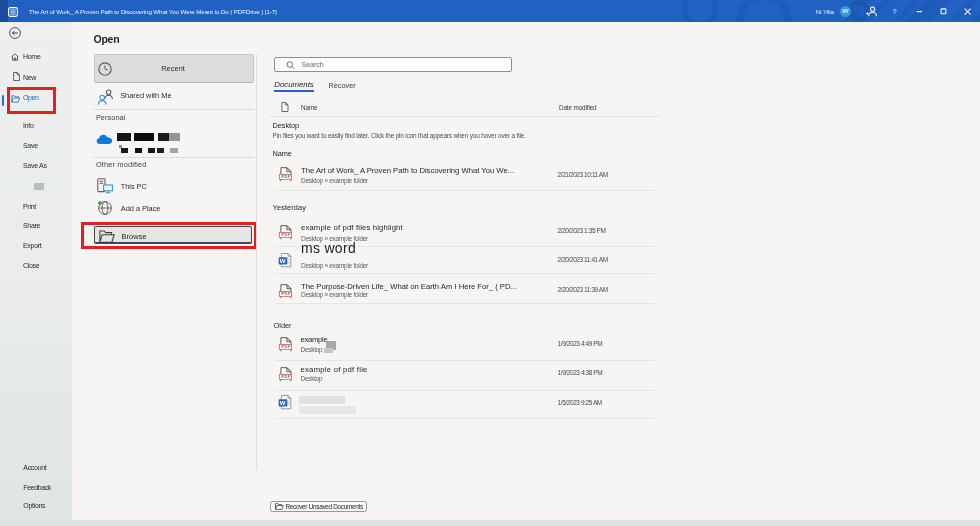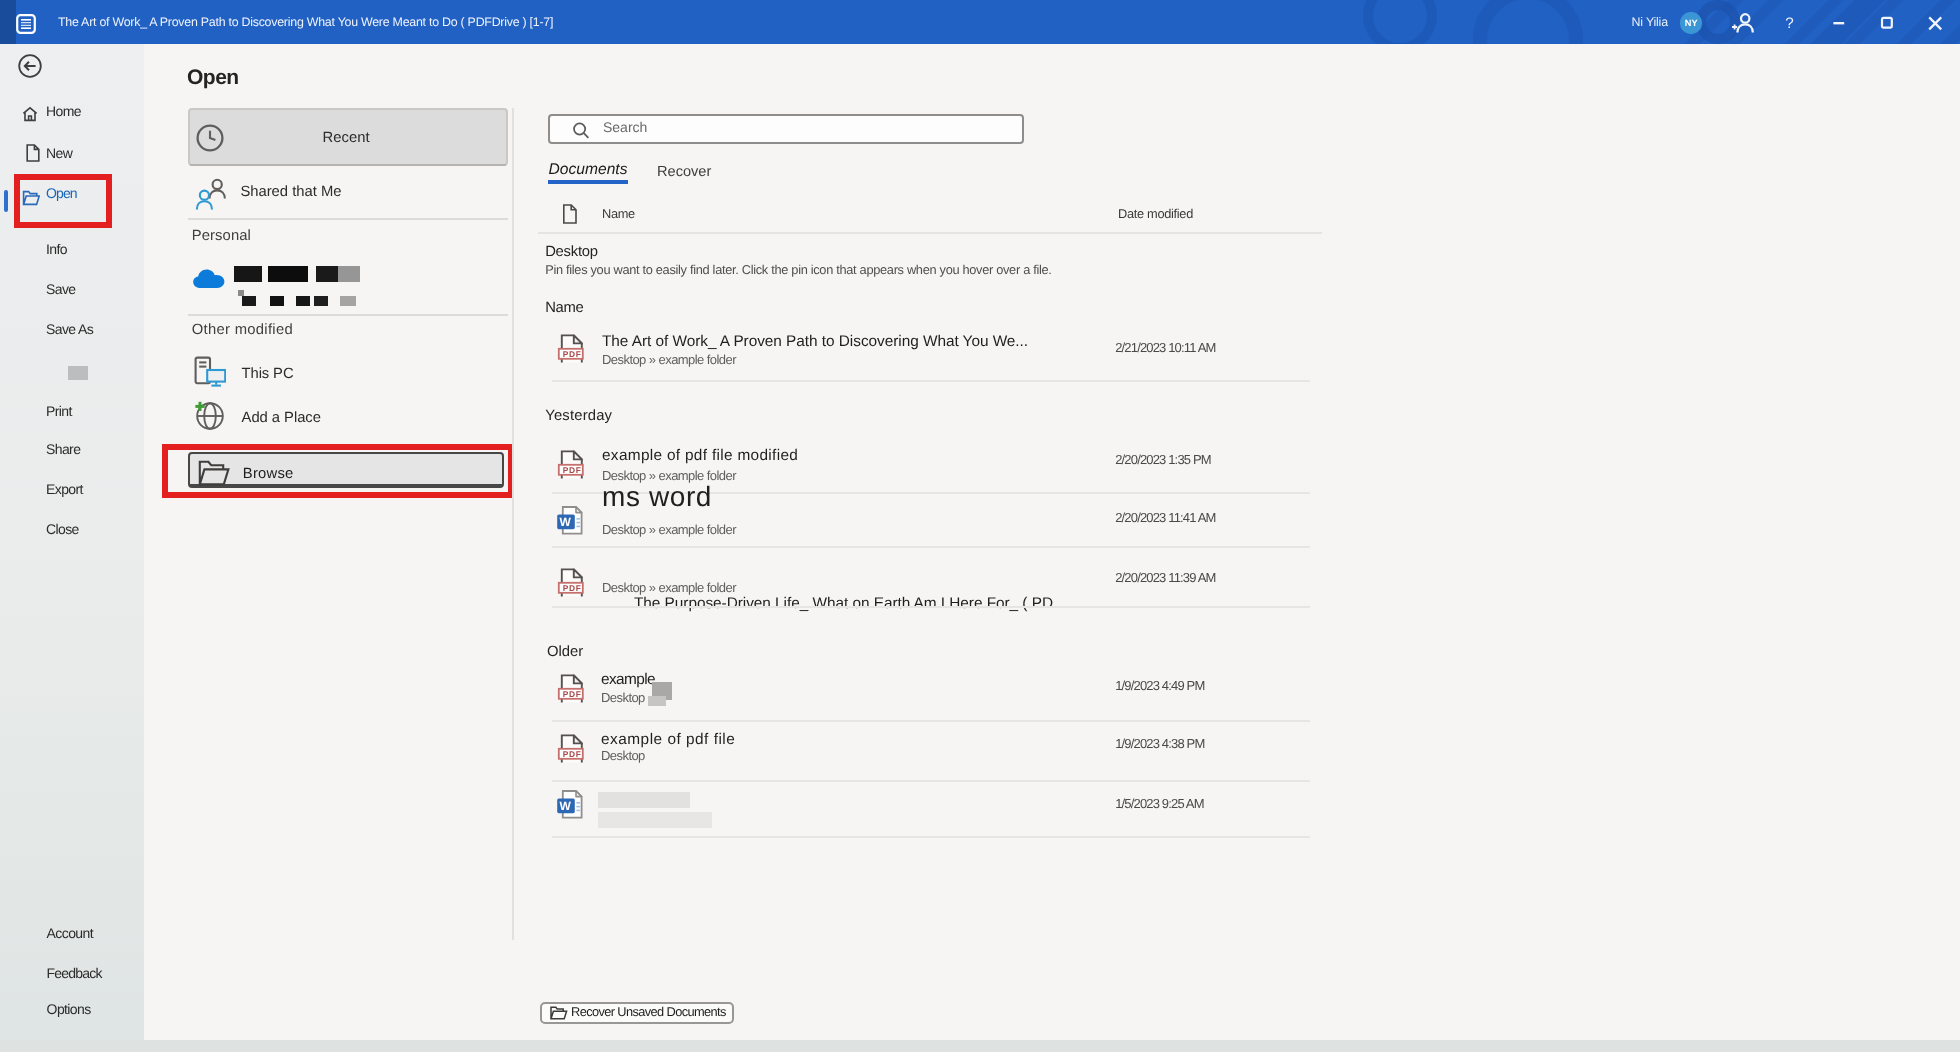--- a/index.html
+++ b/index.html
@@ -123,21 +123,21 @@
   <svg class="abs" style="left:97px;top:86.5px;" width="18" height="19" viewBox="0 0 18 19">
     <g fill="none" stroke="#5f5e5d" stroke-width="1.05">
       <circle cx="11.6" cy="5.2" r="2.3"></circle>
       <path d="M7.8,12.3 C7.8,9.6 9.5,8.2 11.6,8.2 C13.7,8.2 15.4,9.6 15.4,12.3"></path>
     </g>
     <g fill="none" stroke="#2e9ad4" stroke-width="1.05">
       <circle cx="5.2" cy="10.6" r="2.3"></circle>
       <path d="M1.4,17.7 C1.4,15 3.1,13.6 5.2,13.6 C7.3,13.6 9,15 9,17.7"></path>
     </g>
   </svg>
-  <div class="tx" style="left:120.2px;top:90.6px;font-size:7.4px;color:#2b2b2b;">Shared that Me</div>
+  <div class="tx" style="left:120.2px;top:90.6px;font-size:7.4px;color:#2b2b2b;">Shared with Me</div>
   <div class="abs" style="left:93.5px;top:109.3px;width:160.5px;height:1px;background:#dddbd9;"></div>
   <div class="tx" style="left:95.9px;top:113px;font-size:7.4px;letter-spacing:0.05px;color:#3f3e3d;">Personal</div>
 
   <svg class="abs" style="left:96px;top:134px;" width="17" height="10.5" viewBox="0 0 17 10.5">
     <path d="M4.2,10 C2,10 0.6,8.7 0.6,7 C0.6,5.5 1.7,4.4 3.1,4.2 C3.5,2.2 5.2,0.8 7.3,0.8 C9.2,0.8 10.8,1.9 11.4,3.6 C11.7,3.55 12,3.5 12.3,3.5 C14.4,3.5 16.2,4.9 16.2,6.8 C16.2,8.6 14.7,10 12.6,10 Z" fill="#0c7bd9"></path>
   </svg>
   <div class="abs" style="left:116.5px;top:132.5px;width:14px;height:8px;background:#161616;"></div>
   <div class="abs" style="left:134px;top:132.5px;width:20px;height:8px;background:#0d0d0d;"></div>
   <div class="abs" style="left:158px;top:132.5px;width:11px;height:8px;background:#1a1a1a;"></div>
   <div class="abs" style="left:169px;top:132.5px;width:11px;height:8px;background:#969696;"></div>
@@ -223,21 +223,21 @@
   <div class="abs" style="left:275.5px;top:189.8px;width:379px;height:1px;background:#e7e5e3;"></div>
 
   <div class="tx" style="left:272.6px;top:203.3px;font-size:7.4px;letter-spacing:0.1px;color:#252423;">Yesterday</div>
 
   <svg class="abs" style="left:277.5px;top:224.8px;" width="15" height="15" viewBox="0 0 14 15">
     <path d="M2.4,14.2 V0.7 H8.4 L12.4,4.7 V14.2" fill="#fcfbfa" stroke="#55514e" stroke-width="0.95"></path>
     <path d="M8.4,0.7 V4.7 H12.4 Z" fill="#f3f1ef" stroke="#55514e" stroke-width="0.95" stroke-linejoin="round"></path>
     <rect x="0.9" y="7.4" width="12" height="5" fill="#ffffff" stroke="#c5706d" stroke-width="0.9"></rect>
     <text x="2.9" y="11.4" font-size="4.2" font-weight="bold" fill="#a94b48" letter-spacing="0.35">PDF</text>
   </svg>
-  <div class="tx" style="left:301px;top:223.2px;font-size:7.7px;letter-spacing:0.16px;color:#201f1e;">example of pdf file modified</div>
+  <div class="tx" style="left:301px;top:223.2px;font-size:7.7px;letter-spacing:0.16px;color:#201f1e;">example of pdf files highlight</div>
   <div class="tx" style="left:301px;top:234.9px;font-size:6.5px;letter-spacing:-0.28px;color:#605e5c;">Desktop » example folder</div>
   <div class="tx" style="left:557.6px;top:227.4px;font-size:6.5px;letter-spacing:-0.42px;color:#4a4948;">2/20/2023 1:35 PM</div>
   <div class="abs" style="left:275.5px;top:245.9px;width:379px;height:1px;background:#e7e5e3;"></div>
 
   <svg class="abs" style="left:277.5px;top:253.3px;" width="14" height="15" viewBox="0 0 14 15">
     <path d="M3.4,13.8 V0.5 H10 L12.8,3.3 V13.8 Z" fill="#ffffff" stroke="#8f8e8d" stroke-width="0.9"></path>
     <path d="M10,0.5 V3.3 H12.8 Z" fill="#f1f0ef" stroke="#8f8e8d" stroke-width="0.8" stroke-linejoin="round"></path>
     <g stroke="#9dc3e8" stroke-width="0.8">
         <line x1="10.2" y1="6.4" x2="12" y2="6.4"></line>
         <line x1="10.2" y1="8.3" x2="12" y2="8.3"></line>
@@ -250,21 +250,21 @@
   <div class="tx" style="left:301px;top:261.6px;font-size:6.5px;letter-spacing:-0.28px;color:#605e5c;">Desktop » example folder</div>
   <div class="tx" style="left:557.6px;top:255.9px;font-size:6.5px;letter-spacing:-0.42px;color:#4a4948;">2/20/2023 11:41 AM</div>
   <div class="abs" style="left:275.5px;top:273.4px;width:379px;height:1px;background:#e7e5e3;"></div>
 
   <svg class="abs" style="left:277.5px;top:284.4px;" width="15" height="15" viewBox="0 0 14 15">
     <path d="M2.4,14.2 V0.7 H8.4 L12.4,4.7 V14.2" fill="#fcfbfa" stroke="#55514e" stroke-width="0.95"></path>
     <path d="M8.4,0.7 V4.7 H12.4 Z" fill="#f3f1ef" stroke="#55514e" stroke-width="0.95" stroke-linejoin="round"></path>
     <rect x="0.9" y="7.4" width="12" height="5" fill="#ffffff" stroke="#c5706d" stroke-width="0.9"></rect>
     <text x="2.9" y="11.4" font-size="4.2" font-weight="bold" fill="#a94b48" letter-spacing="0.35">PDF</text>
   </svg>
-  <div class="tx" style="left:301px;top:297px;font-size:7.7px;letter-spacing:-0.02px;color:#201f1e;margin-left:16px;">The Purpose-Driven Life_ What on Earth Am I Here For_ ( PD...</div>
+  <div class="tx" style="left:301px;top:282px;font-size:7.7px;letter-spacing:-0.02px;color:#201f1e;">The Purpose-Driven Life_ What on Earth Am I Here For_ ( PD...</div>
   <div class="tx" style="left:301px;top:291.1px;font-size:6.5px;letter-spacing:-0.28px;color:#605e5c;">Desktop » example folder</div>
   <div class="tx" style="left:557.6px;top:285.9px;font-size:6.5px;letter-spacing:-0.42px;color:#4a4948;">2/20/2023 11:39 AM</div>
   <div class="abs" style="left:275.5px;top:303.4px;width:379px;height:1px;background:#e7e5e3;"></div>
 
   <div class="tx" style="left:273.5px;top:320.8px;font-size:7.4px;color:#252423;">Older</div>
 
   <svg class="abs" style="left:277.5px;top:336.9px;" width="15" height="15" viewBox="0 0 14 15">
     <path d="M2.4,14.2 V0.7 H8.4 L12.4,4.7 V14.2" fill="#fcfbfa" stroke="#55514e" stroke-width="0.95"></path>
     <path d="M8.4,0.7 V4.7 H12.4 Z" fill="#f3f1ef" stroke="#55514e" stroke-width="0.95" stroke-linejoin="round"></path>
     <rect x="0.9" y="7.4" width="12" height="5" fill="#ffffff" stroke="#c5706d" stroke-width="0.9"></rect>

